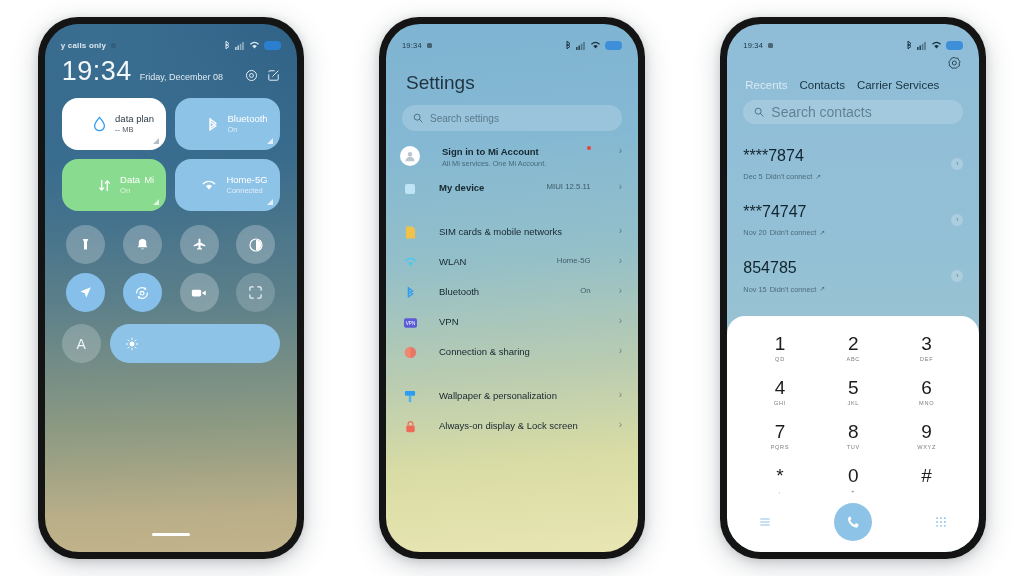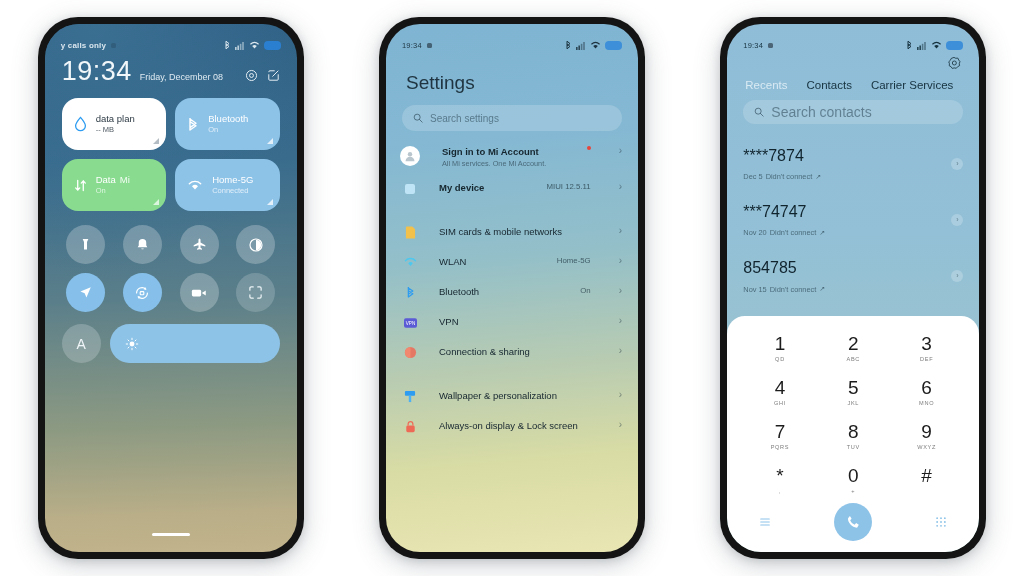--- a/index.html
+++ b/index.html
@@ -72,20 +72,21 @@
 
   .tiles {
     position: relative; z-index: 3;
     display: grid; grid-template-columns: 1fr 1fr; gap: 9px;
     padding: 13px 17px 0 17px;
   }
   .tile {
     position: relative; height: 52px; border-radius: 16px;
     display: flex; align-items: center; gap: 9px; padding: 0 12px;
     overflow: hidden;
+    justify-content: flex-end;
   }
   .tile .t-ico { flex: 0 0 auto; }
   .tile .t-txt { display: flex; flex-direction: column; gap: 1px; min-width: 0; }
   .tile .t-title { font-size: 9.5px; line-height: 1.1; white-space: nowrap;
                    overflow: hidden; }
   .tile .t-sub { font-size: 7.5px; line-height: 1.1; opacity: .72;
                  white-space: nowrap; overflow: hidden; }
   .tile .corner {
     position: absolute; right: 7px; bottom: 6px;
     width: 0; height: 0; border-style: solid;
@@ -158,21 +159,21 @@
            margin-right: 6px; }
   .s-gap { height: 14px; }
   .avatar { width: 20px; height: 20px; border-radius: 50%; background: #ffffff;
             display: flex; align-items: center; justify-content: center;
             flex: 0 0 20px; margin-left: -4px; }
   .sq { width: 10px; height: 10px; border-radius: 2px; }
 
   
   .d-gear { position: relative; z-index: 3; display: flex; justify-content: flex-end;
             padding: 6px 18px 0 0; }
-  .d-tabs { position: relative; z-index: 3; display: flex; gap: 19px;
+  .d-tabs { position: relative; z-index: 3; display: flex; gap: 12px;
             padding: 9px 18px 0 18px; align-items: baseline; }
   .d-tab { font-size: 11.5px; color: #16323f; }
   .d-tab.active { color: rgba(235,245,250,.80); }
   .d-search {
     position: relative; z-index: 3; margin: 9px 16px 0 16px;
     height: 24px; border-radius: 13px; background: rgba(255,255,255,.17);
     display: flex; align-items: center; gap: 7px; padding: 0 11px;
   }
   .d-search .ph { font-size: 14px; color: rgba(30,55,70,.5); }
   .d-calls { position: relative; z-index: 3; padding: 12px 16px 0 16px; }

